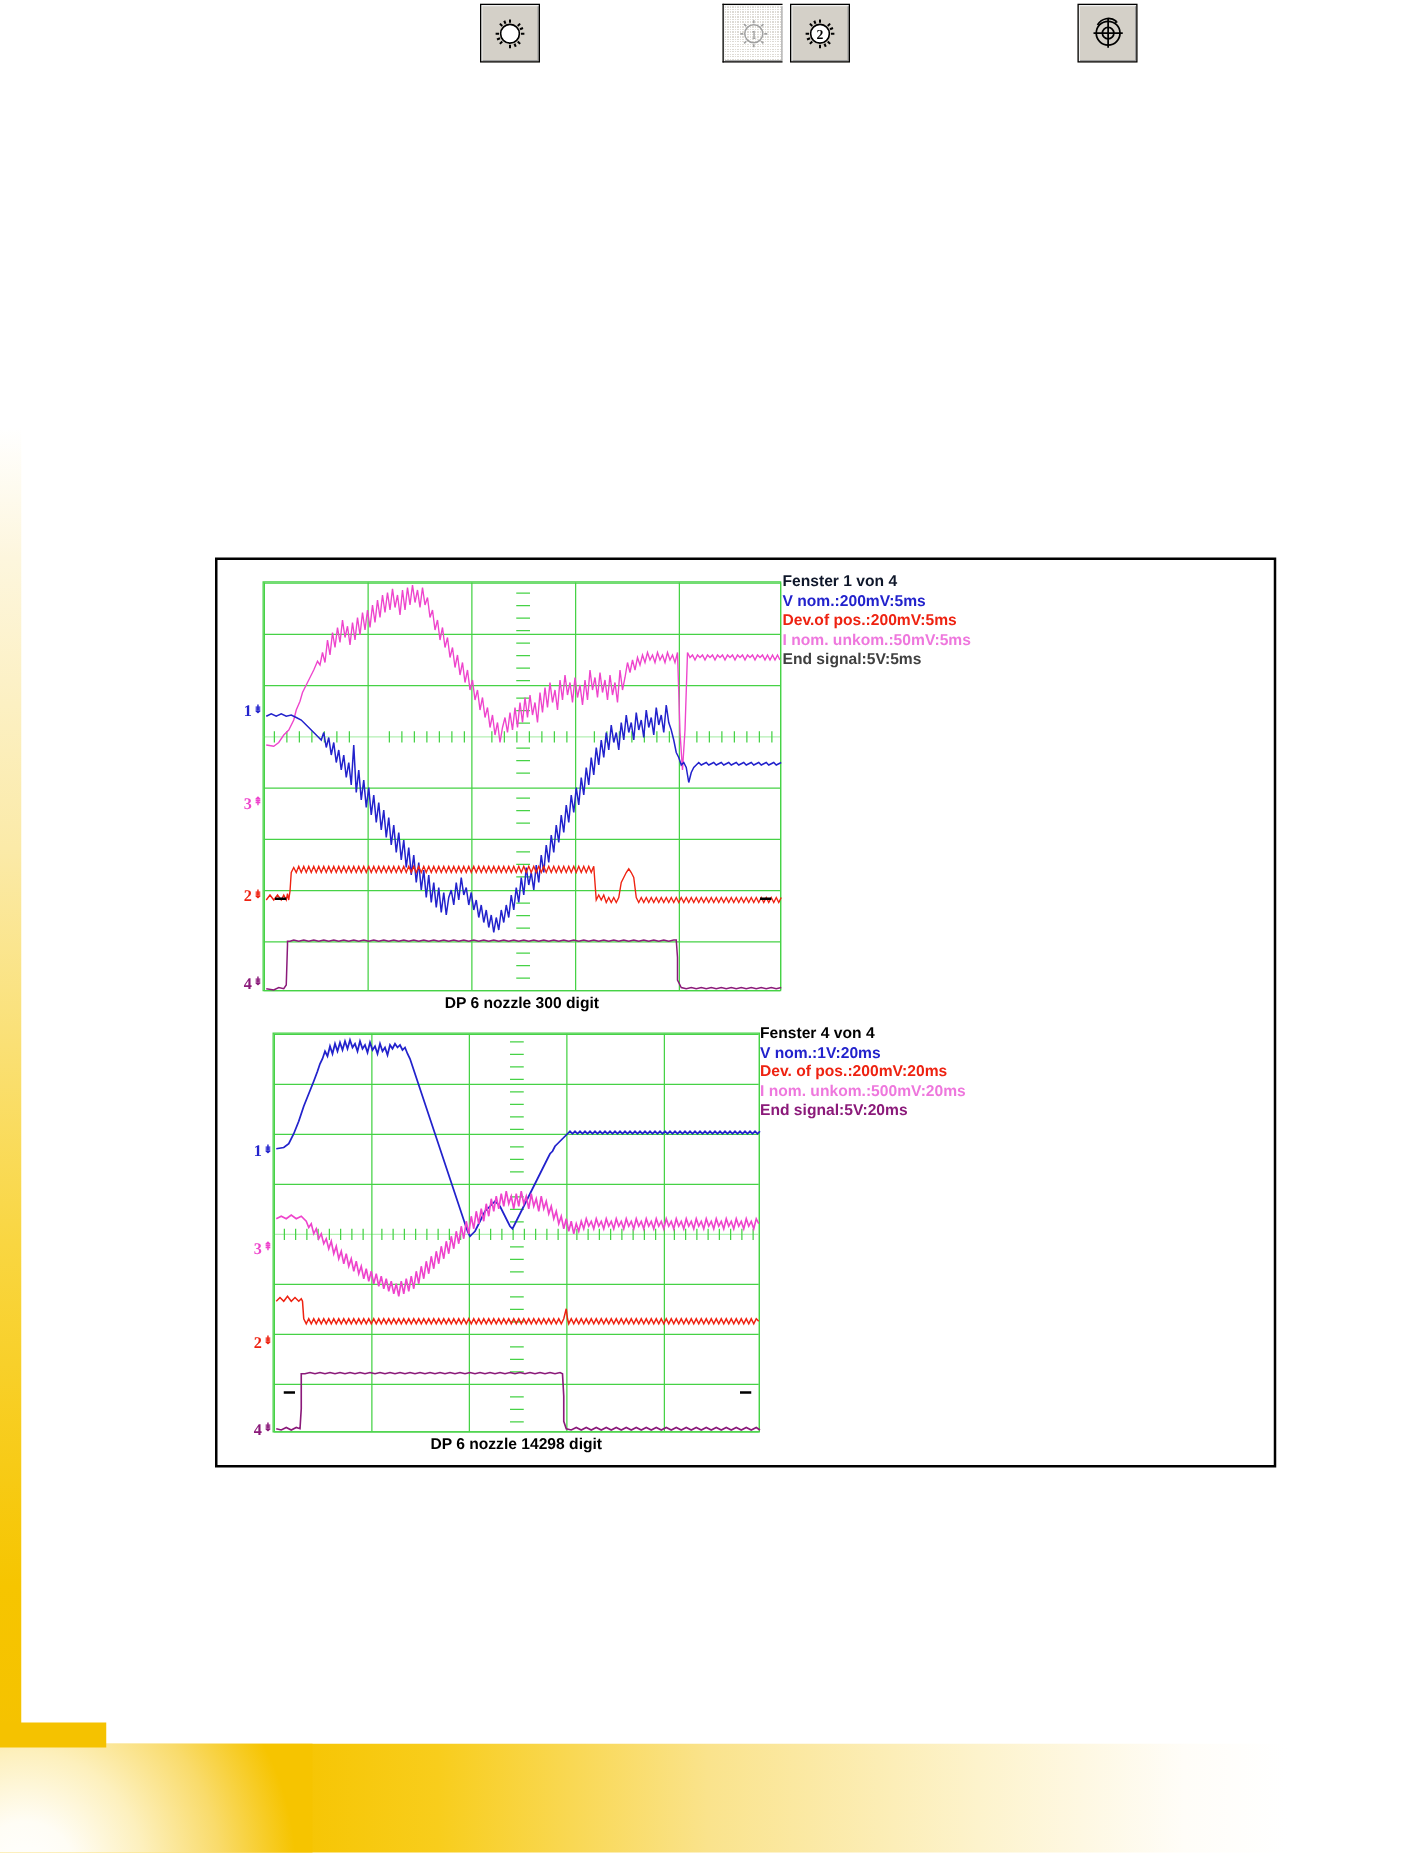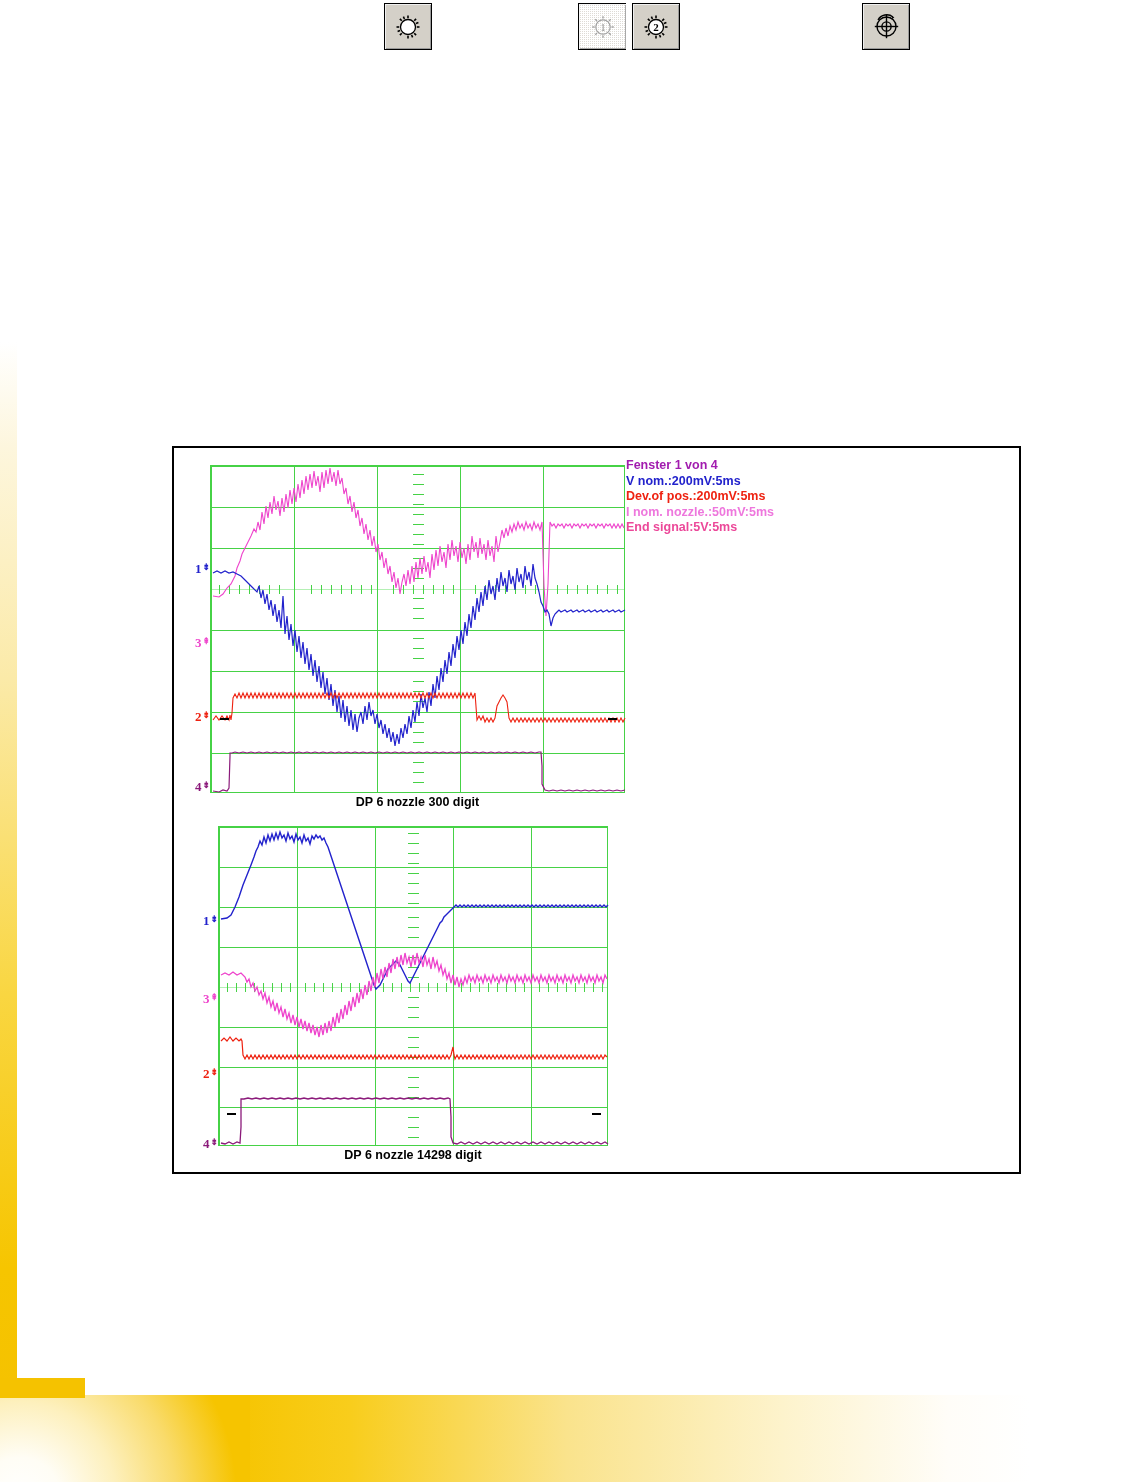--- a/index.html
+++ b/index.html
@@ -361,25 +361,25 @@
       <span>3</span><span class="arrow">⇞</span>
     </div>
     <div class="chmark" style="left:5px;top:256px;color:#ee2211">
       <span>2</span><span class="arrow">⇟</span>
     </div>
     <div class="chmark" style="left:5px;top:326px;color:#8b1a7a">
       <span>4</span><span class="arrow">⇟</span>
     </div>
 
     <div class="legend">
-      <div style="color:#a21caf">Fenster 1 von 4</div>
+      <div style="color:#0f172a">Fenster 1 von 4</div>
       <div style="color:#2222cc">V nom.:200mV:5ms</div>
       <div style="color:#ee2211">Dev.of pos.:200mV:5ms</div>
-      <div style="color:#ee77dd">I nom. nozzle.:50mV:5ms</div>
-      <div style="color:#ec4899">End signal:5V:5ms</div>
+      <div style="color:#ee77dd">I nom. unkom.:50mV:5ms</div>
+      <div style="color:#404040">End signal:5V:5ms</div>
     </div>
 
     <div class="caption">DP 6 nozzle 300 digit</div>
   </div>
 
   <div class="scope" id="scope-2">
 
     <div class="plot">
       <div class="gridlines">
         <div class="gl-h" style="top:0"></div>
@@ -556,17 +556,24 @@
     <div class="chmark" style="left:5px;top:177px;color:#ee44cc">
       <span>3</span><span class="arrow">⇞</span>
     </div>
     <div class="chmark" style="left:5px;top:252px;color:#ee2211">
       <span>2</span><span class="arrow">⇟</span>
     </div>
     <div class="chmark" style="left:5px;top:322px;color:#8b1a7a">
       <span>4</span><span class="arrow">⇟</span>
     </div>
 
+    <div class="legend">
+      <div style="color:#000">Fenster 4 von 4</div>
+      <div style="color:#2222cc">V nom.:1V:20ms</div>
+      <div style="color:#ee2211">Dev. of pos.:200mV:20ms</div>
+      <div style="color:#ee77dd">I nom. unkom.:500mV:20ms</div>
+      <div style="color:#8b1a7a">End signal:5V:20ms</div>
+    </div>
 
     <div class="caption">DP 6 nozzle 14298 digit</div>
   </div>
 
 </div>
 
 </body></html>

